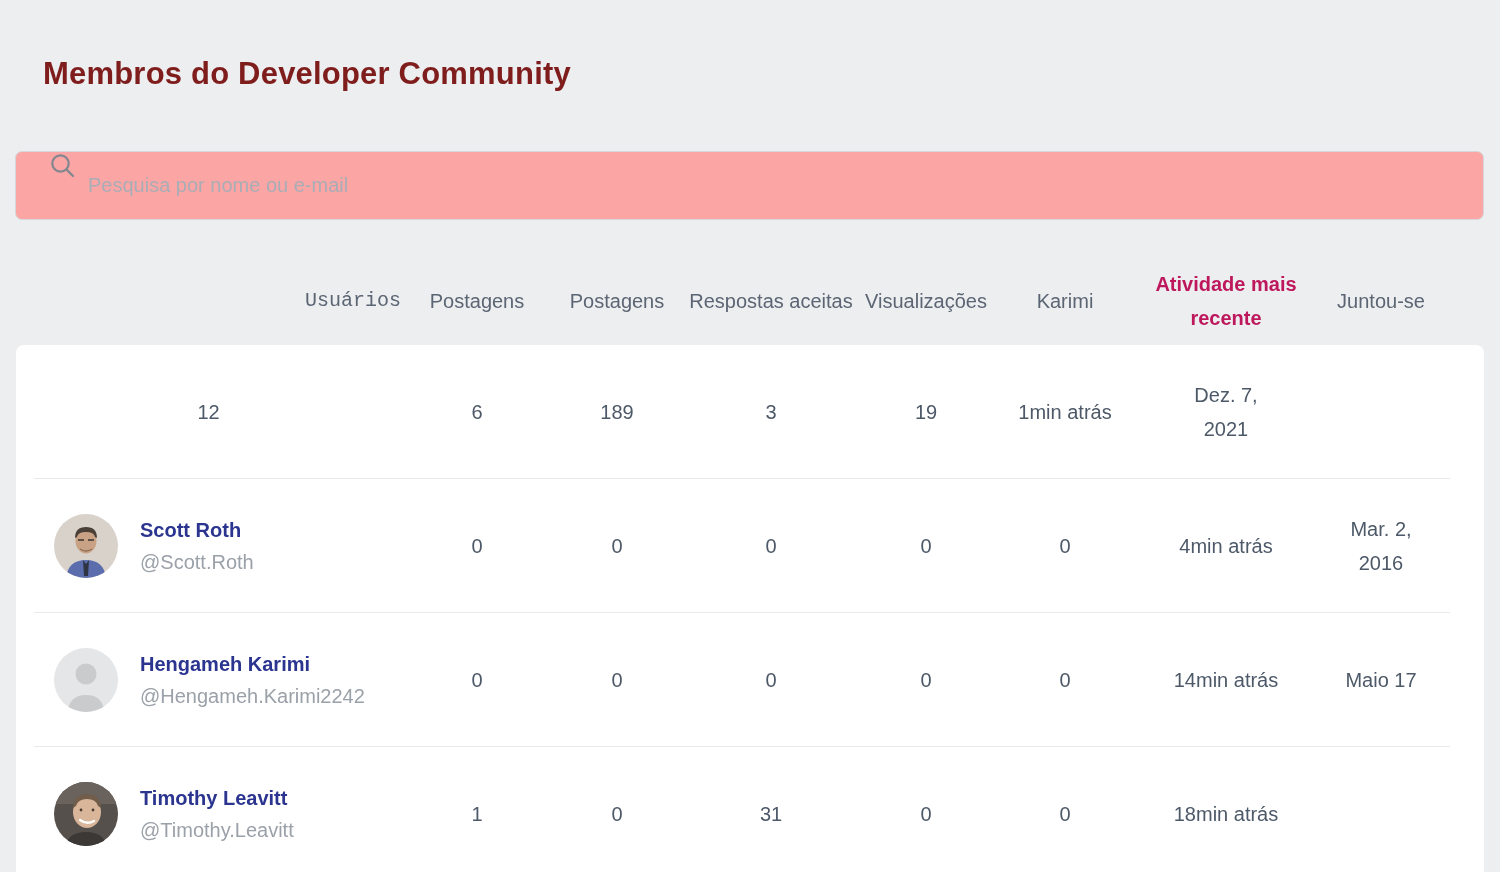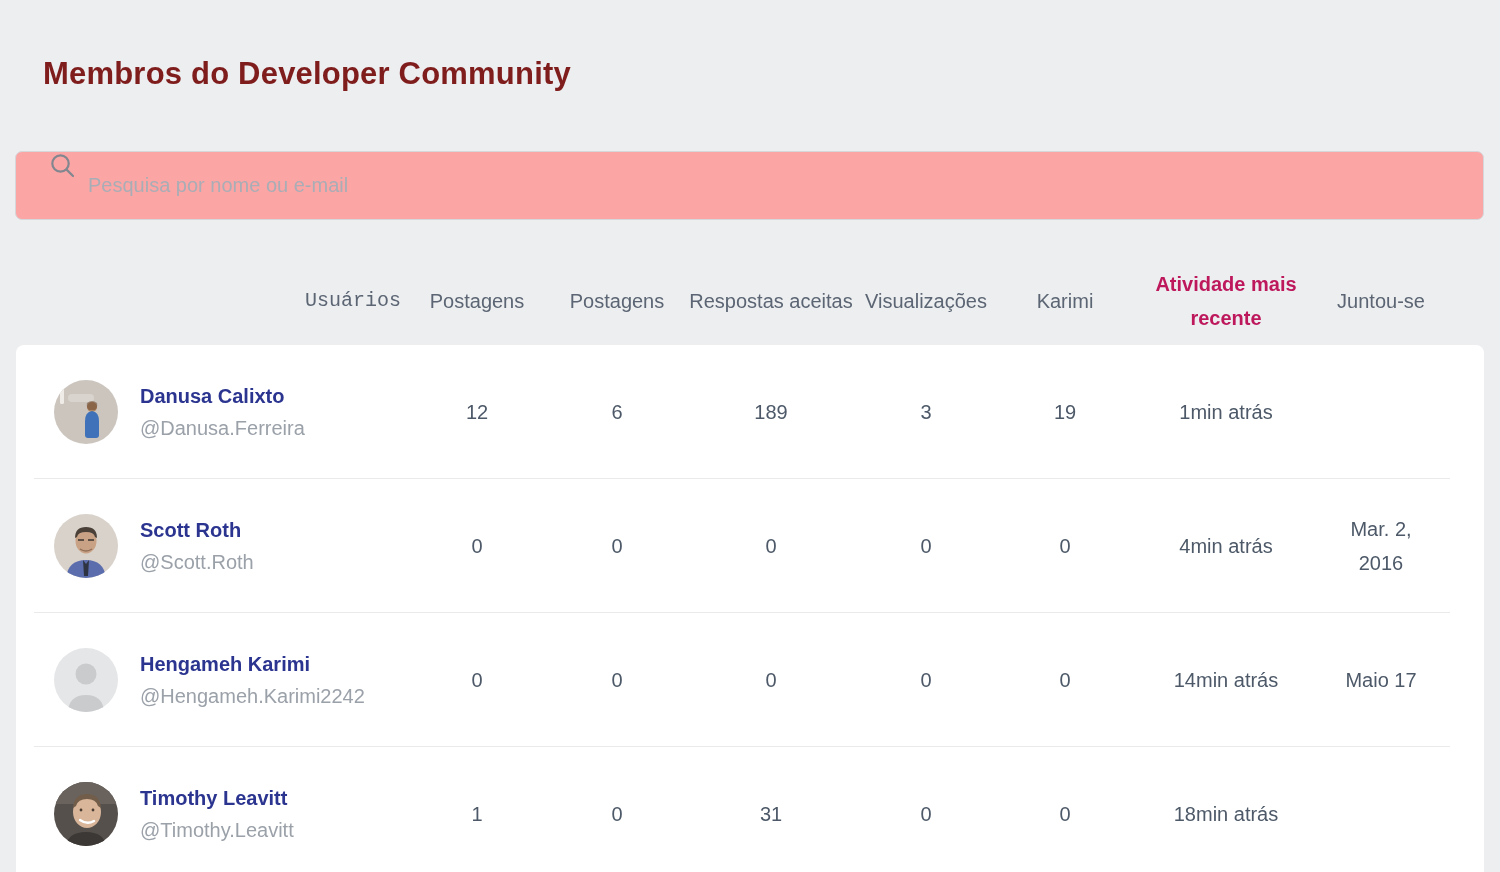--- a/index.html
+++ b/index.html
@@ -143,42 +143,29 @@
   <div class="hcell">Respostas aceitas</div>
   <div class="hcell">Visualizações</div>
   <div class="hcell">Karimi</div>
   <div class="hcell hcell-activity">Atividade mais recente</div>
   <div class="hcell">Juntou-se</div>
 </div>
 
 <div class="members-card">
 
   <div class="member-row cols">
-    <div class="user-cell">
-      <div class="avatar">
-        <svg viewBox="0 0 64 64">
-          <rect width="64" height="64" fill="#cbc5be"></rect>
-          <rect x="6" y="8" width="4" height="16" rx="1.5" fill="#efece8"></rect>
-          <rect x="14" y="14" width="26" height="8" rx="4" fill="#d9d4cd"></rect>
-          <circle cx="38" cy="27" r="5" fill="#b08663"></circle>
-          <path d="M38 31 q-7 1 -7 10 l0 14 q0 3 3 3 l8 0 q3 0 3 -3 l0 -14 q0 -9 -7 -10 z" fill="#3f72b8"></path>
-          <path d="M33 23 q5 -4 10 0 q1 5 -2 7 l-6 0 q-3 -2 -2 -7 z" fill="#6e4a33" opacity="0.55"></path>
-        </svg>
-      </div>
-      <div class="user-meta">
-        <div class="user-name">Danusa Calixto</div>
-        <div class="user-handle">@Danusa.Ferreira</div>
-      </div>
-    </div>
     <div class="num-cell">12</div>
     <div class="num-cell">6</div>
     <div class="num-cell">189</div>
     <div class="num-cell">3</div>
     <div class="num-cell">19</div>
     <div class="activity-cell">1min atrás</div>
+    <div class="joined-cell">
+        <span>Dez. 7, 2021</span>
+      </div>
   </div>
 
   <div class="member-row cols">
     <div class="user-cell">
       <div class="avatar">
         <svg viewBox="0 0 64 64">
           <rect width="64" height="64" fill="#d8d2ca"></rect>
           <path d="M12 64 q2 -18 20 -18 q18 0 20 18 z" fill="#5b6dad"></path>
           <path d="M29 46 l3 4 l3 -4 l-1 16 l-4 0 z" fill="#2e3442"></path>
           <ellipse cx="32" cy="27" rx="10.5" ry="12.5" fill="#c9a184"></ellipse>

